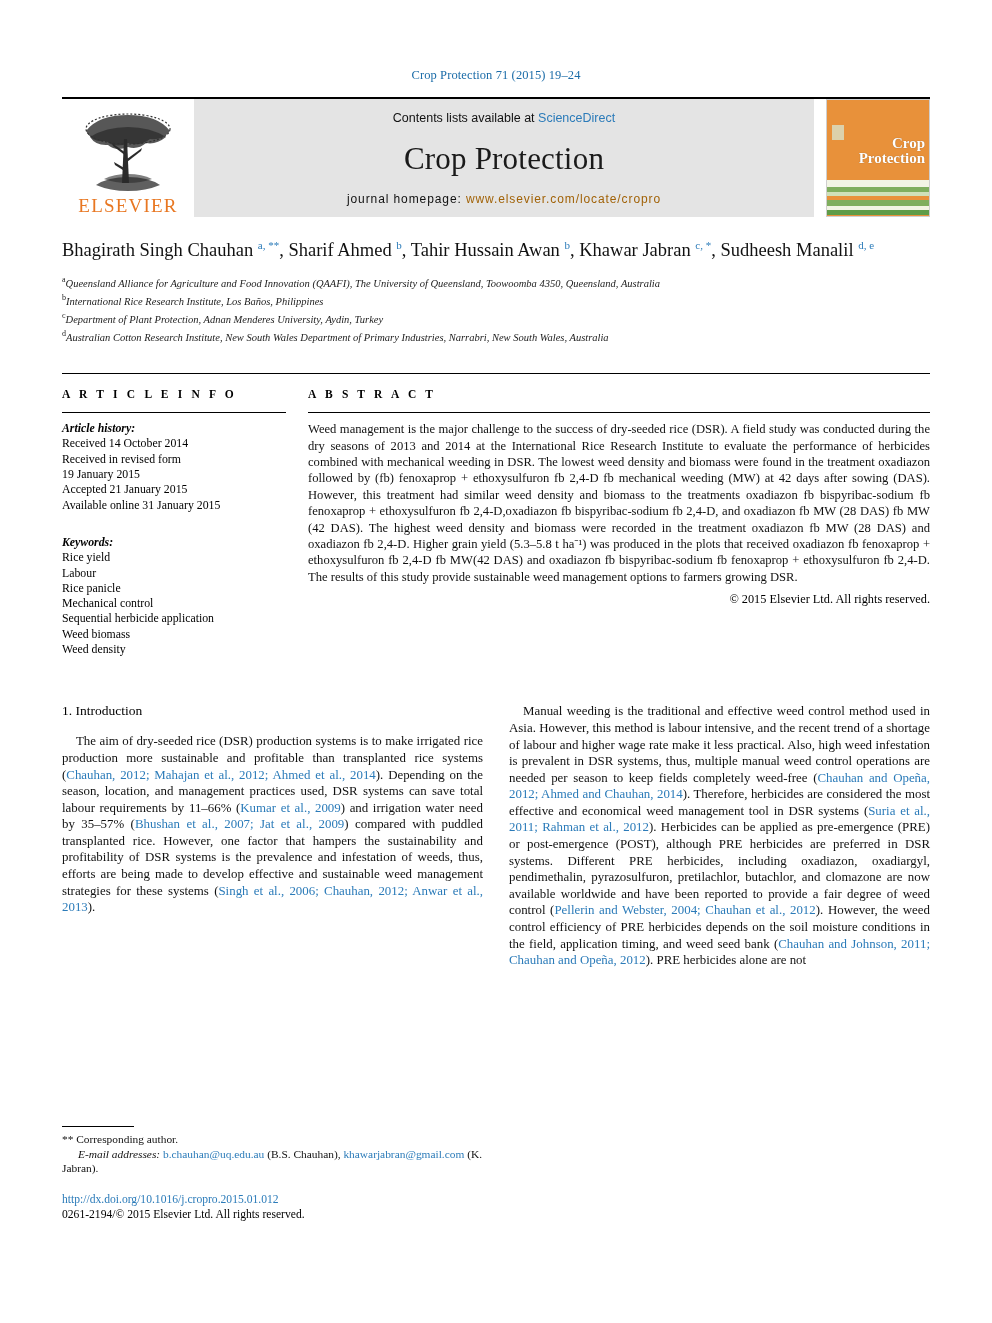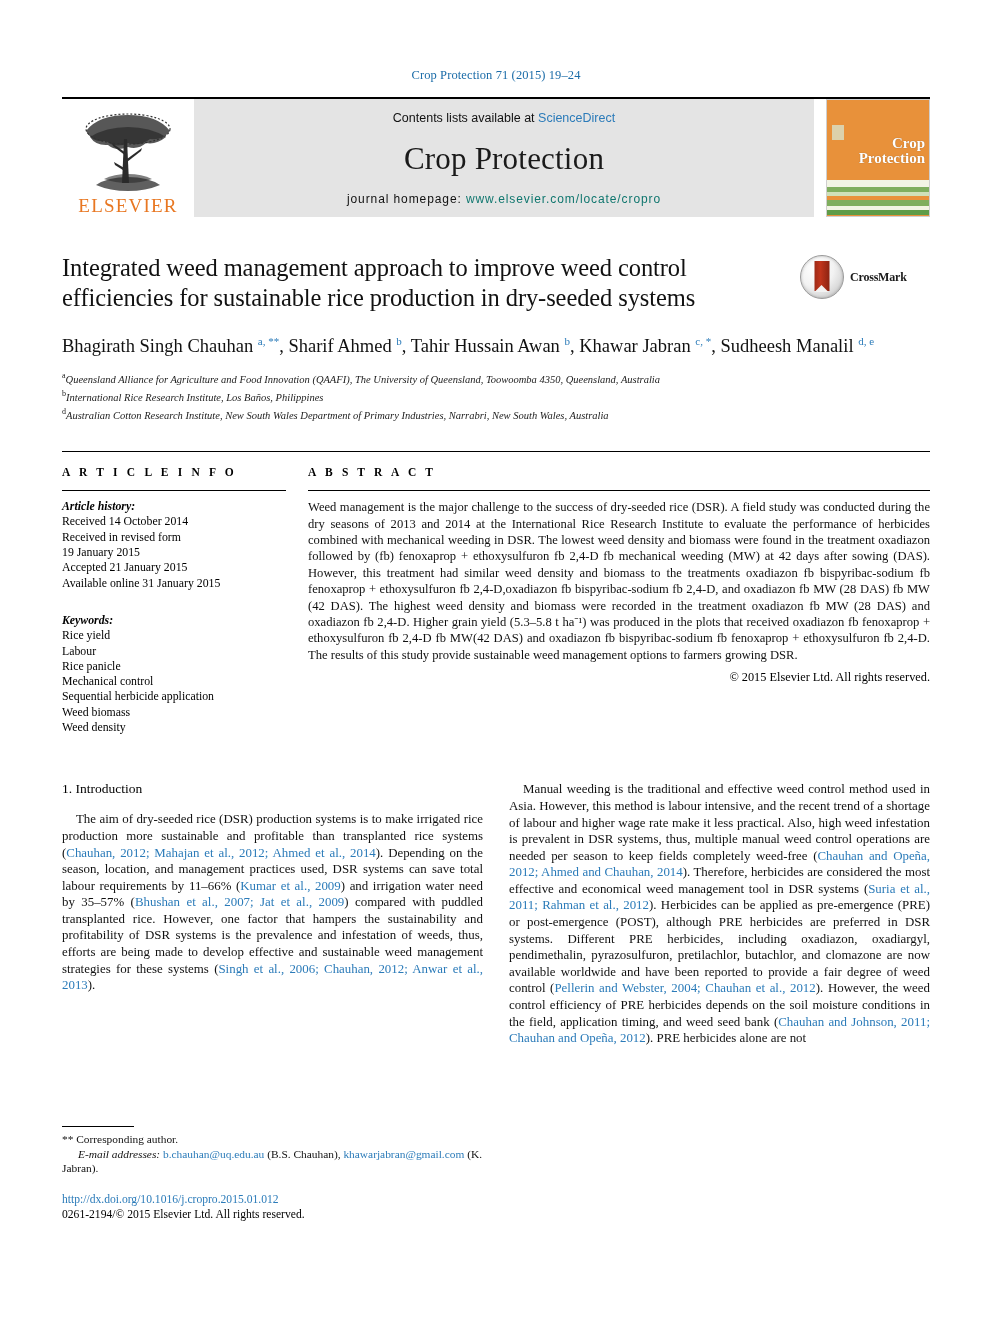--- a/index.html
+++ b/index.html
@@ -80,21 +80,21 @@
     font-size: 31px;
     color: #1a1a1a;
     letter-spacing: .2px;
   }
   .homepage-line {
     font-family: "Liberation Sans", sans-serif;
     font-size: 12px;
     letter-spacing: .9px;
     color: #111;
   }
-  .homepage-line .url { color: #0f766e; }
+  .homepage-line .url { color: #a16207; }
 
   .cover {
     flex: 0 0 104px;
     width: 104px;
     margin-left: 12px;
     border: 1px solid #cfcfcf;
     box-sizing: border-box;
     background: #e8913a;
     position: relative;
     overflow: hidden;
@@ -357,37 +357,27 @@
           <div class="stripe" style="background:#7fae5e;height:5px"></div>
           <div class="stripe" style="background:#f2f4e4;height:6px"></div>
         </div>
       <div class="cover-bottom">
         <div class="cover-badge"></div>
         <div class="cover-badge-text">The Official Journal of the International Association for the Plant Protection Sciences</div>
       </div>
     </div>
   </div>
 
-  <div class="title-block">
-    <div class="title-main">
-      <h1 class="paper-title">Integrated weed management approach to improve weed control efficiencies for sustainable rice production in dry-seeded systems</h1>
-    </div>
-    <div class="crossmark">
-      <div class="cm-mark">
-        <div class="cm-ribbon"></div>
-      </div>
-      <div class="cm-word">CrossMark</div>
-    </div>
-  </div>
 
   <div class="authors" id="authors">Bhagirath Singh Chauhan <sup>a, **</sup>, Sharif Ahmed <sup>b</sup>, Tahir Hussain Awan <sup>b</sup>, Khawar Jabran <sup>c, *</sup>, Sudheesh Manalil <sup>d, e</sup></div>
 
   <div class="affils" id="affils">
       <div><span class="lbl">a</span>Queensland Alliance for Agriculture and Food Innovation (QAAFI), The University of Queensland, Toowoomba 4350, Queensland, Australia</div>
       <div><span class="lbl">b</span>International Rice Research Institute, Los Baños, Philippines</div>
+      <div><span class="lbl">c</span>Department of Plant Protection, Adnan Menderes University, Aydin, Turkey</div>
       <div><span class="lbl">d</span>Australian Cotton Research Institute, New South Wales Department of Primary Industries, Narrabri, New South Wales, Australia</div>
     </div>
 
   <div class="panel">
     <div class="col-info">
       <div class="sec-head">A R T I C L E   I N F O</div>
       <div class="rule"></div>
       <div class="info-body">
         <div class="ital">Article history:</div>
         <div id="history-lines">

